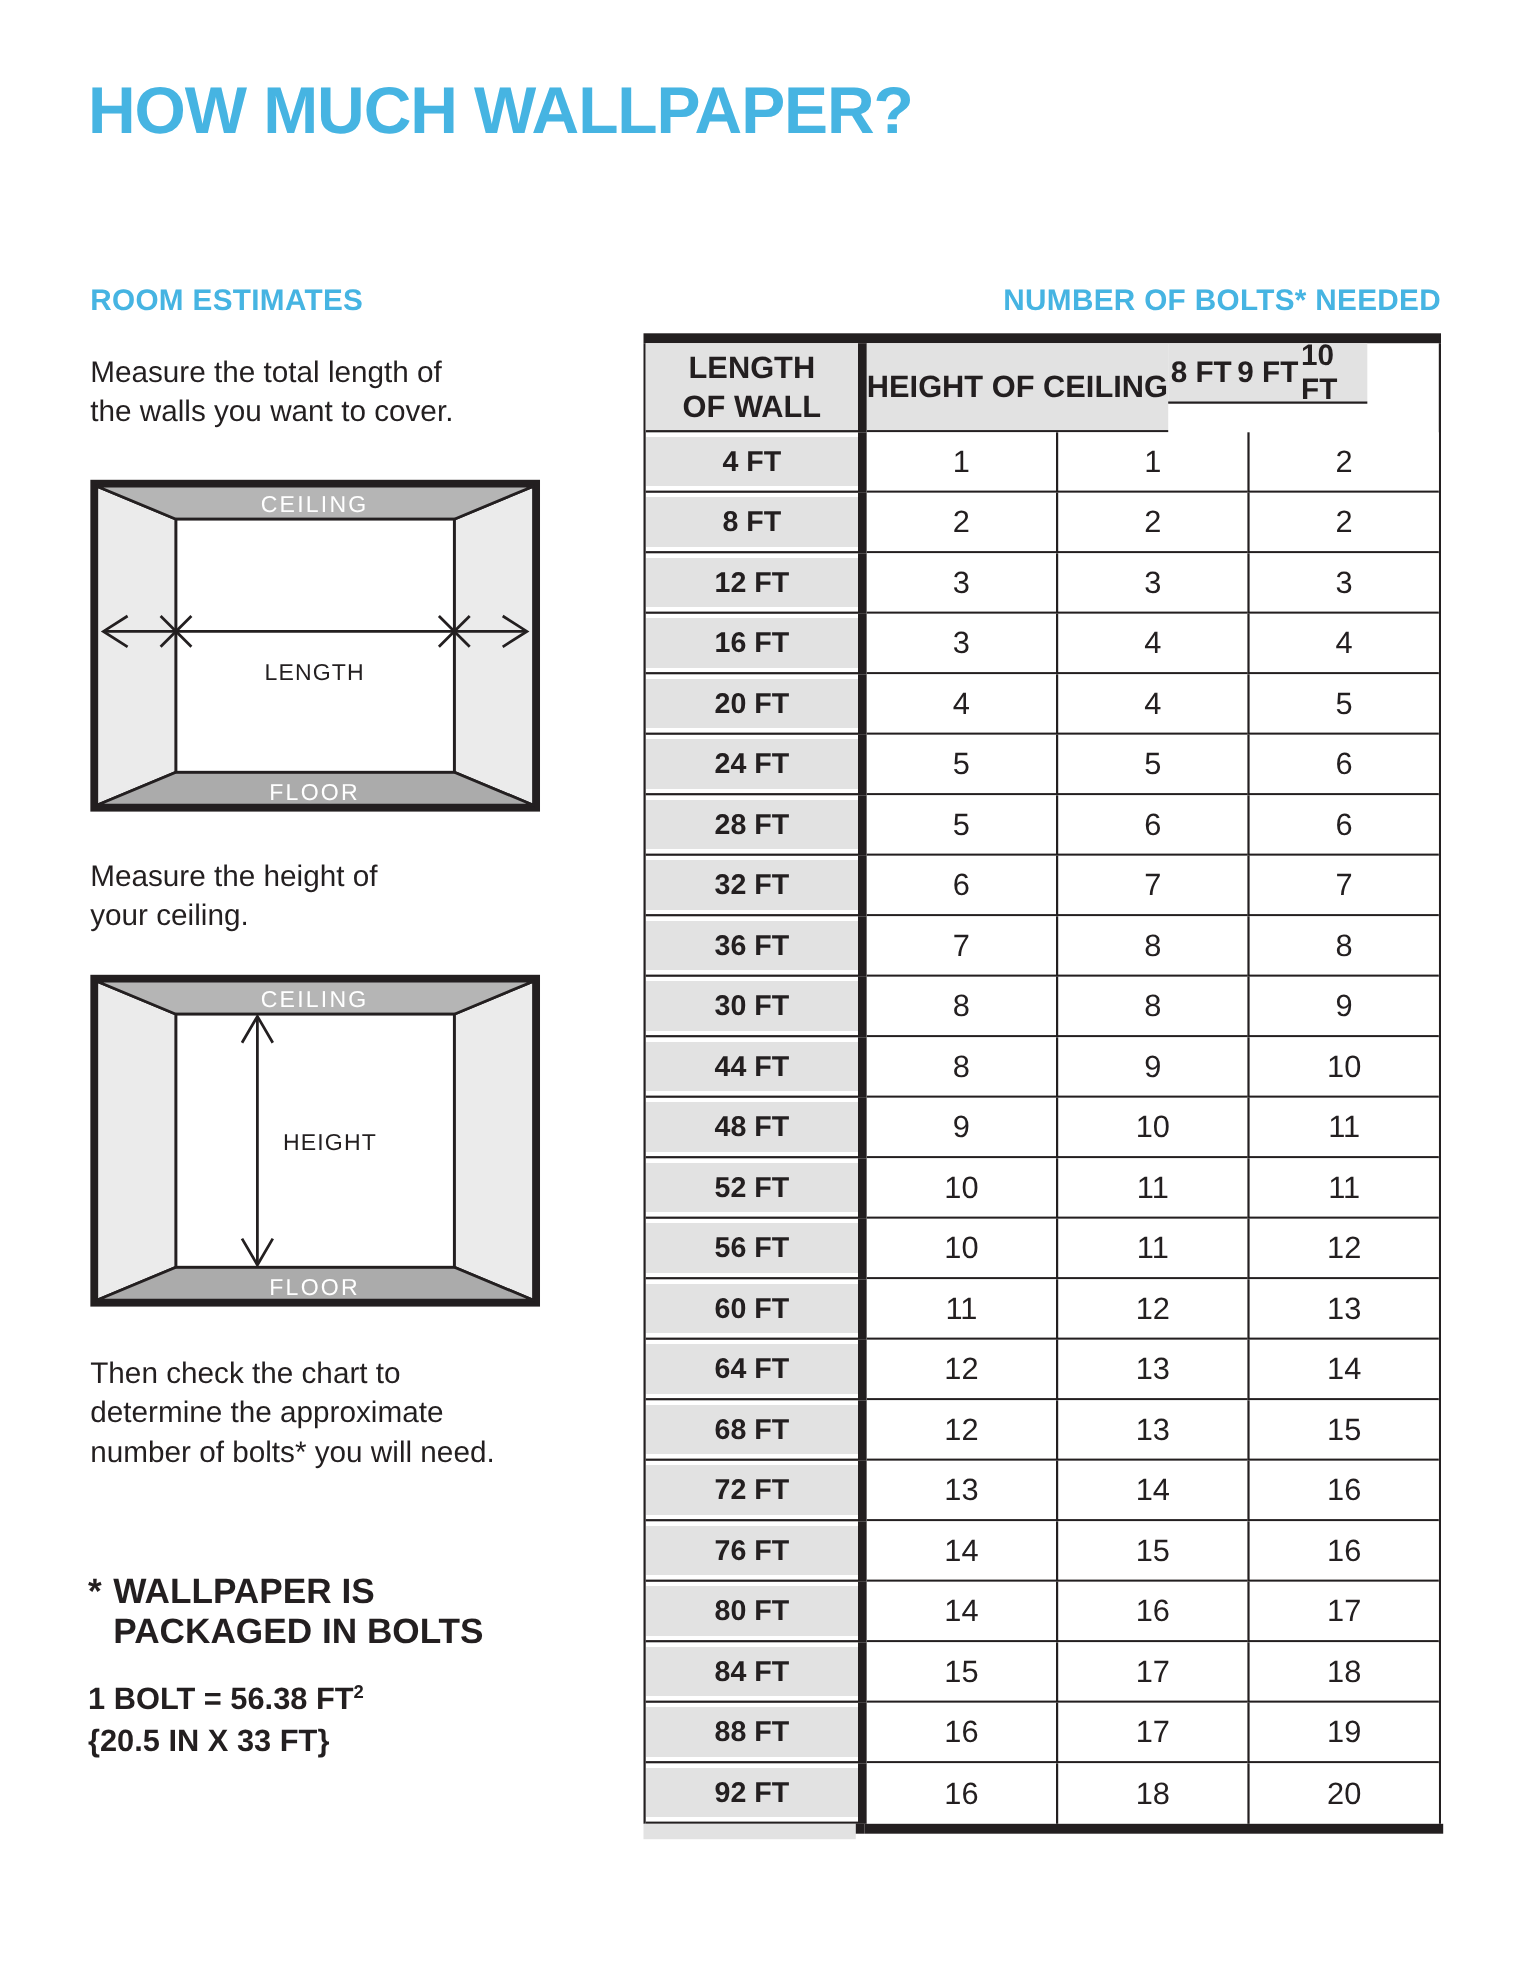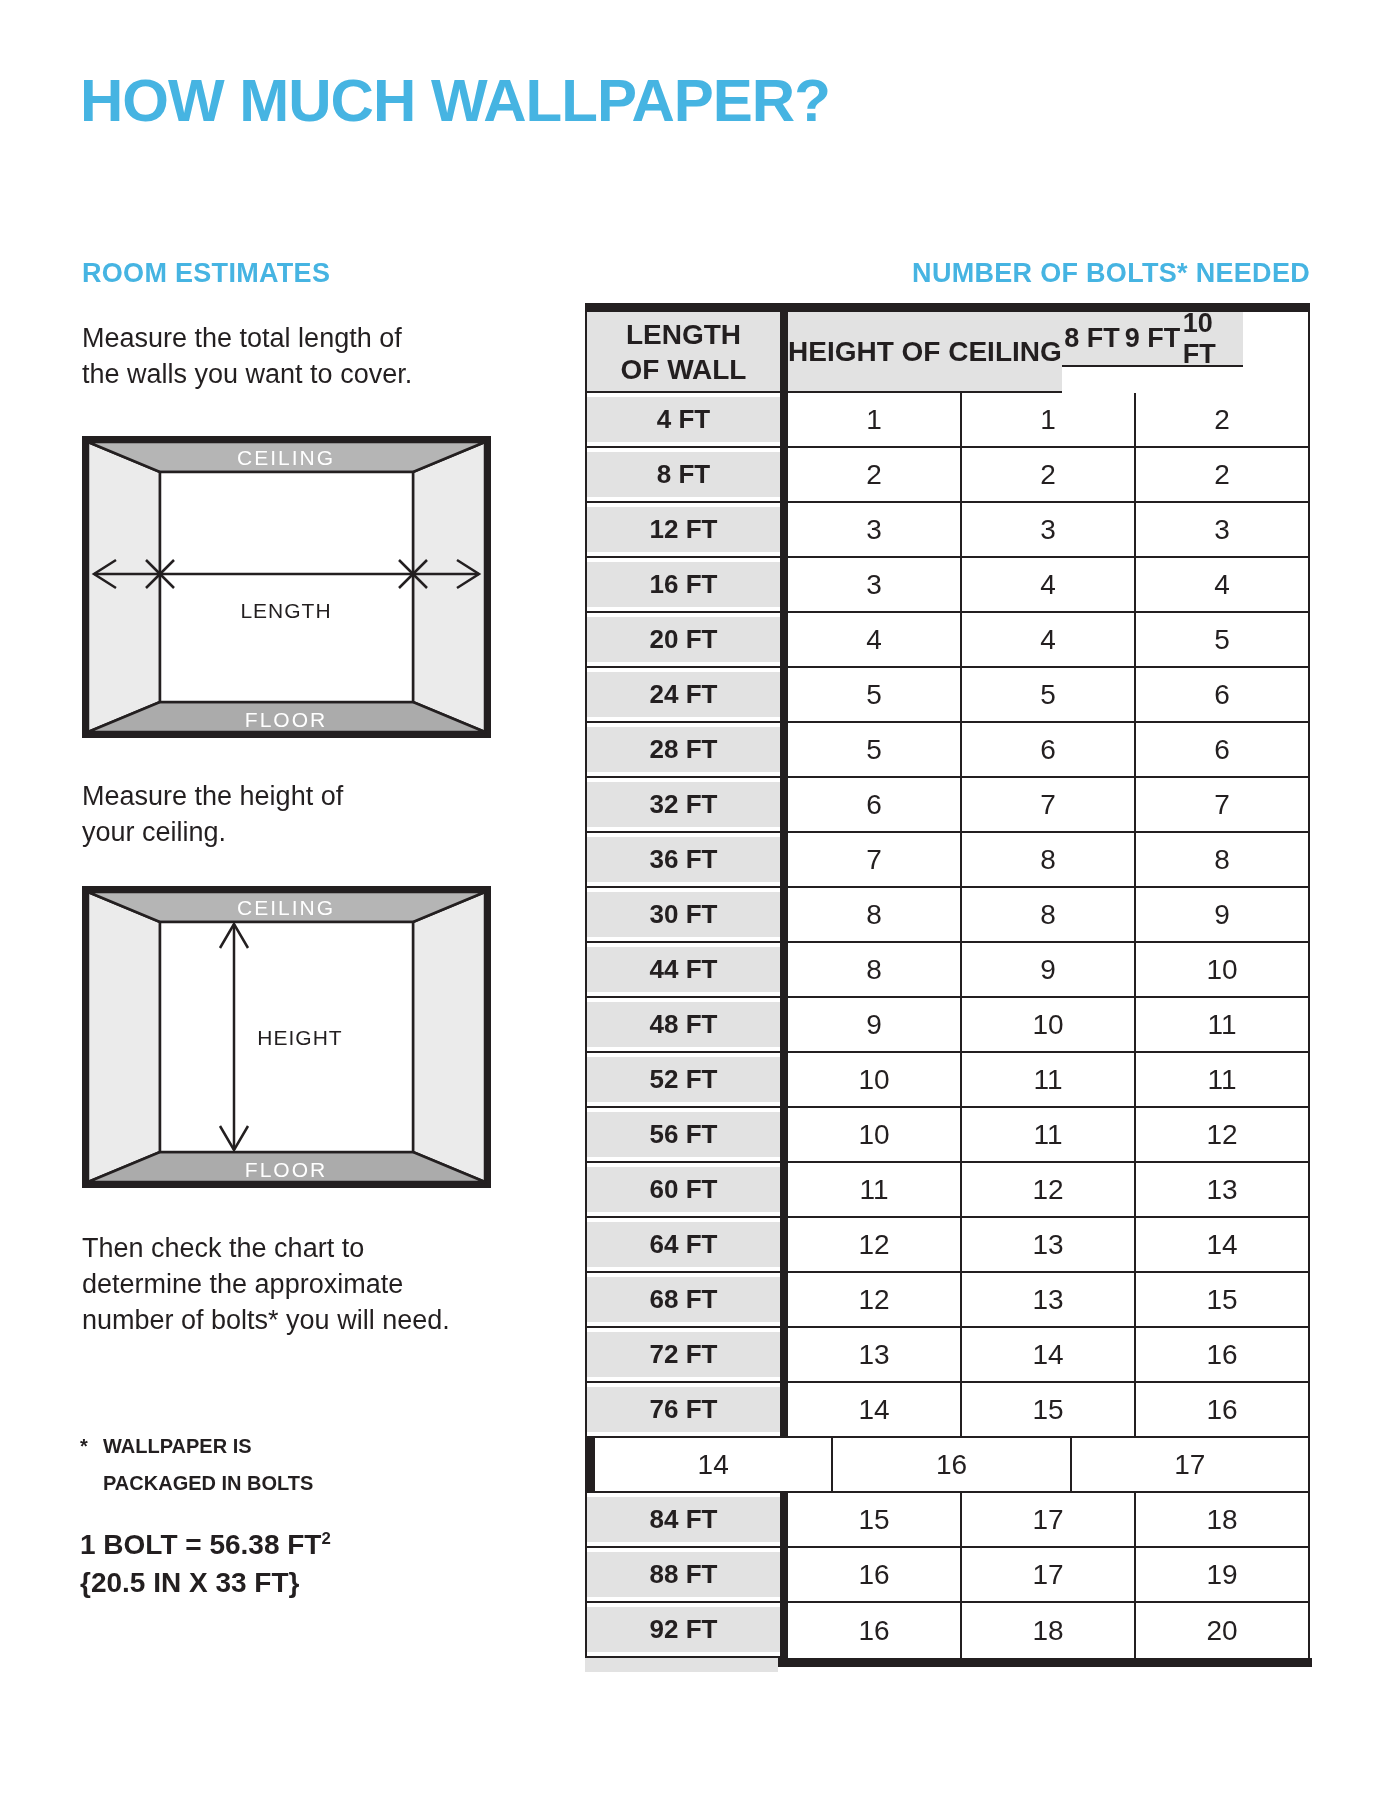--- a/index.html
+++ b/index.html
@@ -29,21 +29,21 @@
   .room-frame{fill:#fff;stroke:var(--ink);stroke-width:6;}
   .wall-side{fill:var(--side-wall-gray);stroke:var(--ink);stroke-width:2.5;}
   .ceiling{fill:var(--ceiling-gray);stroke:var(--ink);stroke-width:2.5;}
   .floor{fill:var(--floor-gray);stroke:var(--ink);stroke-width:2.5;}
   .backwall{fill:#fff;stroke:var(--ink);stroke-width:2.5;}
   .arrow line,.arrow polyline{stroke:var(--ink);stroke-width:2.5;fill:none;}
   .svg-label{font-family:"Liberation Sans",sans-serif;font-size:21px;text-anchor:middle;}
   .svg-label.light{fill:#fff;letter-spacing:2px;}
   .svg-label.dark{fill:var(--ink);letter-spacing:1px;}
 
-  #footnote{position:absolute;left:80px;top:1428px;font-size:20px;font-weight:bold;line-height:37px;}
+  #footnote{position:absolute;left:80px;top:1428px;font-size:32px;font-weight:bold;line-height:37px;}
   #footnote .star{display:inline-block;width:23px;}
   #footnote .indent{padding-left:23px;}
   #bolt-spec{position:absolute;left:80px;top:1526px;font-size:28px;font-weight:bold;line-height:38px;}
   #bolt-spec sup{font-size:0.6em;vertical-align:super;line-height:0;}
 
   
   #bolts-table{position:absolute;left:585px;top:303px;width:725px;}
   .t-top{height:9px;background:var(--ink);}
   .t-main{border-left:2px solid var(--ink);border-right:2px solid var(--ink);}
   .t-head{display:flex;}
@@ -308,20 +308,21 @@
 
   <div class="trow">
     <div class="rl">76 FT</div>
     <div class="vd"></div>
     <div class="tc">14</div>
     <div class="tc">15</div>
     <div class="tc">16</div>
   </div>
 
   <div class="trow">
+    <div class="rl">80 FT</div>
     <div class="vd"></div>
     <div class="tc">14</div>
     <div class="tc">16</div>
     <div class="tc">17</div>
   </div>
 
   <div class="trow">
     <div class="rl">84 FT</div>
     <div class="vd"></div>
     <div class="tc">15</div>

